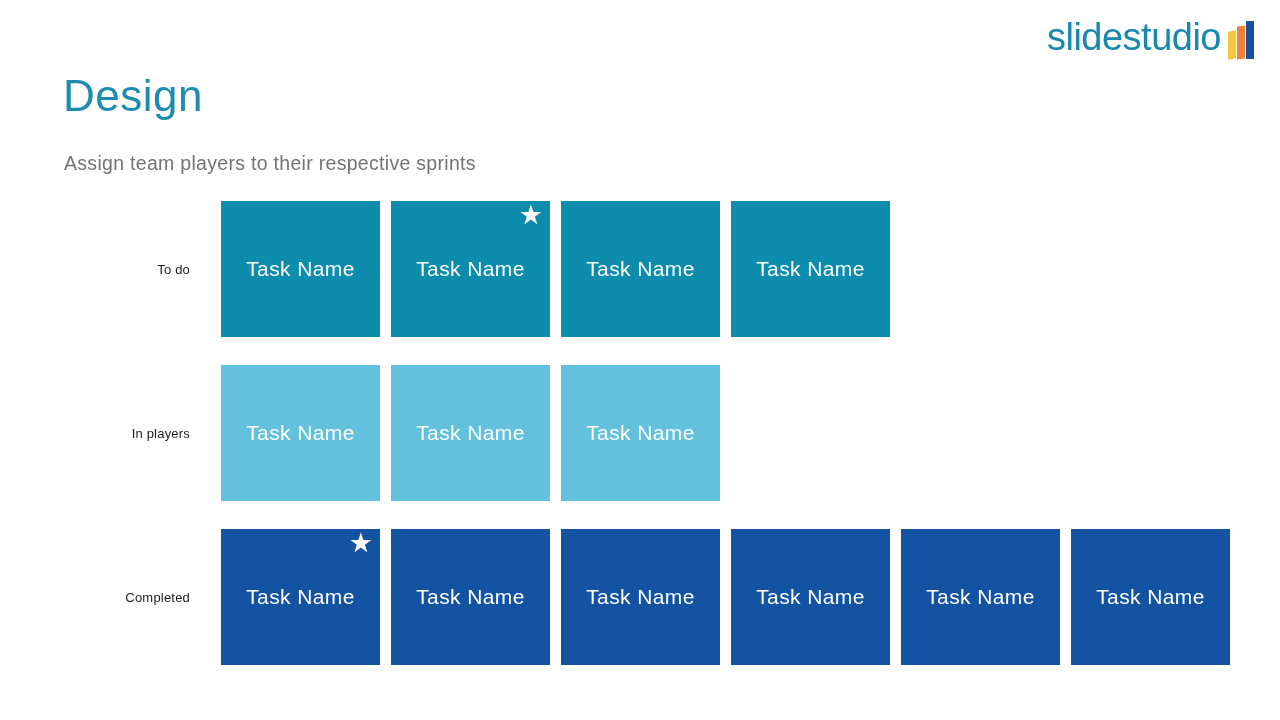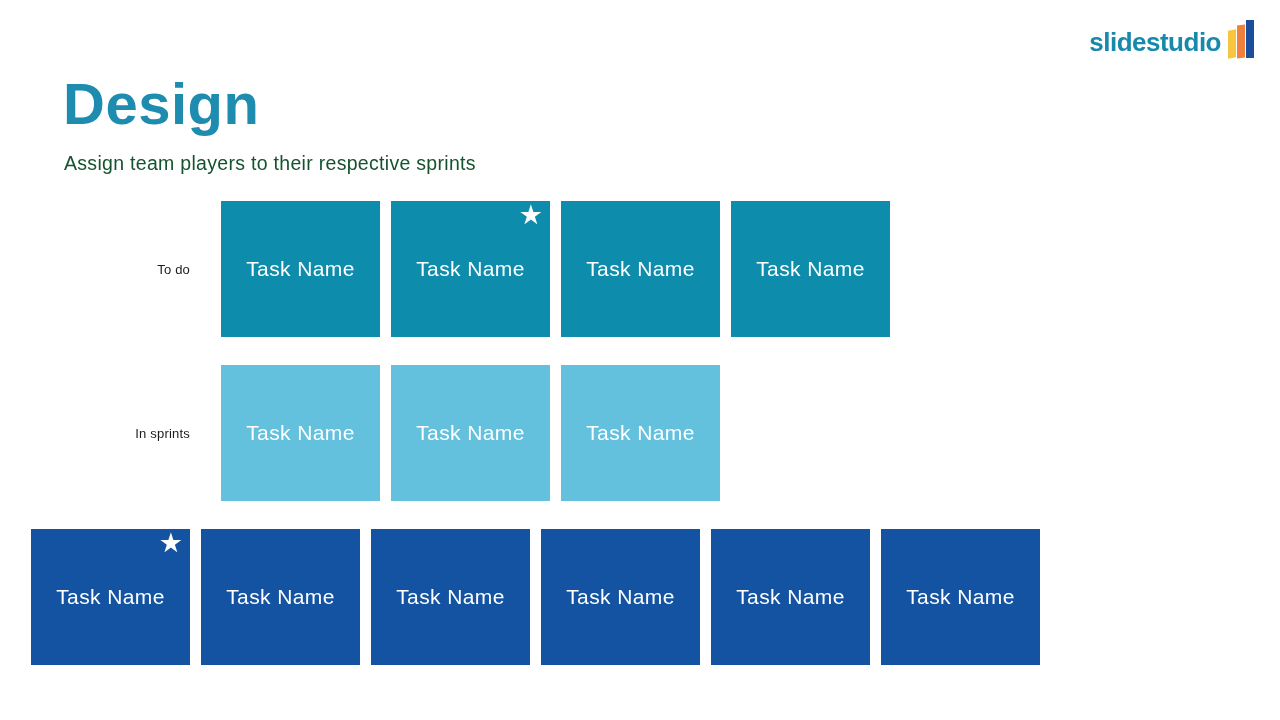--- a/index.html
+++ b/index.html
@@ -17,54 +17,54 @@
 
   
   .logo {
     position: absolute;
     top: 18px;
     right: 26px;
     display: flex;
     align-items: flex-end;
   }
   .logo-text {
-    font-size: 26px;
-    font-weight: bold;
+    font-size: 38px;
+    font-weight: normal;
     letter-spacing: -0.5px;
     line-height: 1;
     padding-bottom: 3px;
   }
   .logo-mark {
     display: flex;
     align-items: flex-end;
     margin-left: 7px;
     height: 40px;
   }
   .logo-bar { display: inline-block; width: 8px; }
   .logo-bar.b1 { height: 28px; transform: skewY(-10deg); margin-right: 1px; }
   .logo-bar.b2 { height: 33px; transform: skewY(-8deg);  margin-right: 1px; }
   .logo-bar.b3 { height: 38px; }
 
   
   .title {
     position: absolute;
     left: 63px;
     top: 72px;
-    font-size: 58px;
-    font-weight: 700;
+    font-size: 44px;
+    font-weight: 400;
     letter-spacing: 0.5px;
     line-height: 1.1;
     text-align: center;
   }
   .subtitle {
     position: absolute;
     left: 64px;
     top: 152px;
     font-size: 19.5px;
-    color: #14532d;
+    color: #737373;
     letter-spacing: 0.3px;
   }
 
   
   .board {
     position: absolute;
     left: 0;
     top: 201px;
     width: 1280px;
     display: flex;
@@ -140,34 +140,35 @@
           </div>
           <div class="card" style="background: rgb(14, 140, 172);">
             <span class="card-text">Task Name</span>
           </div>
           <div class="card" style="background: rgb(14, 140, 172);">
             <span class="card-text">Task Name</span>
           </div>
         </div>
       </div>
       <div class="row">
-        <div class="row-label">In sprints</div>
+        <div class="row-label">In players</div>
         <div class="cards">
           <div class="card" style="background: rgb(99, 193, 222);">
             <span class="card-text">Task Name</span>
           </div>
           <div class="card" style="background: rgb(99, 193, 222);">
             <span class="card-text">Task Name</span>
           </div>
           <div class="card" style="background: rgb(99, 193, 222);">
             <span class="card-text">Task Name</span>
           </div>
         </div>
       </div>
       <div class="row">
+        <div class="row-label">Completed</div>
         <div class="cards">
           <div class="card" style="background: rgb(20, 83, 161);">
             <span class="star">★</span>
             <span class="card-text">Task Name</span>
           </div>
           <div class="card" style="background: rgb(20, 83, 161);">
             <span class="card-text">Task Name</span>
           </div>
           <div class="card" style="background: rgb(20, 83, 161);">
             <span class="card-text">Task Name</span>

